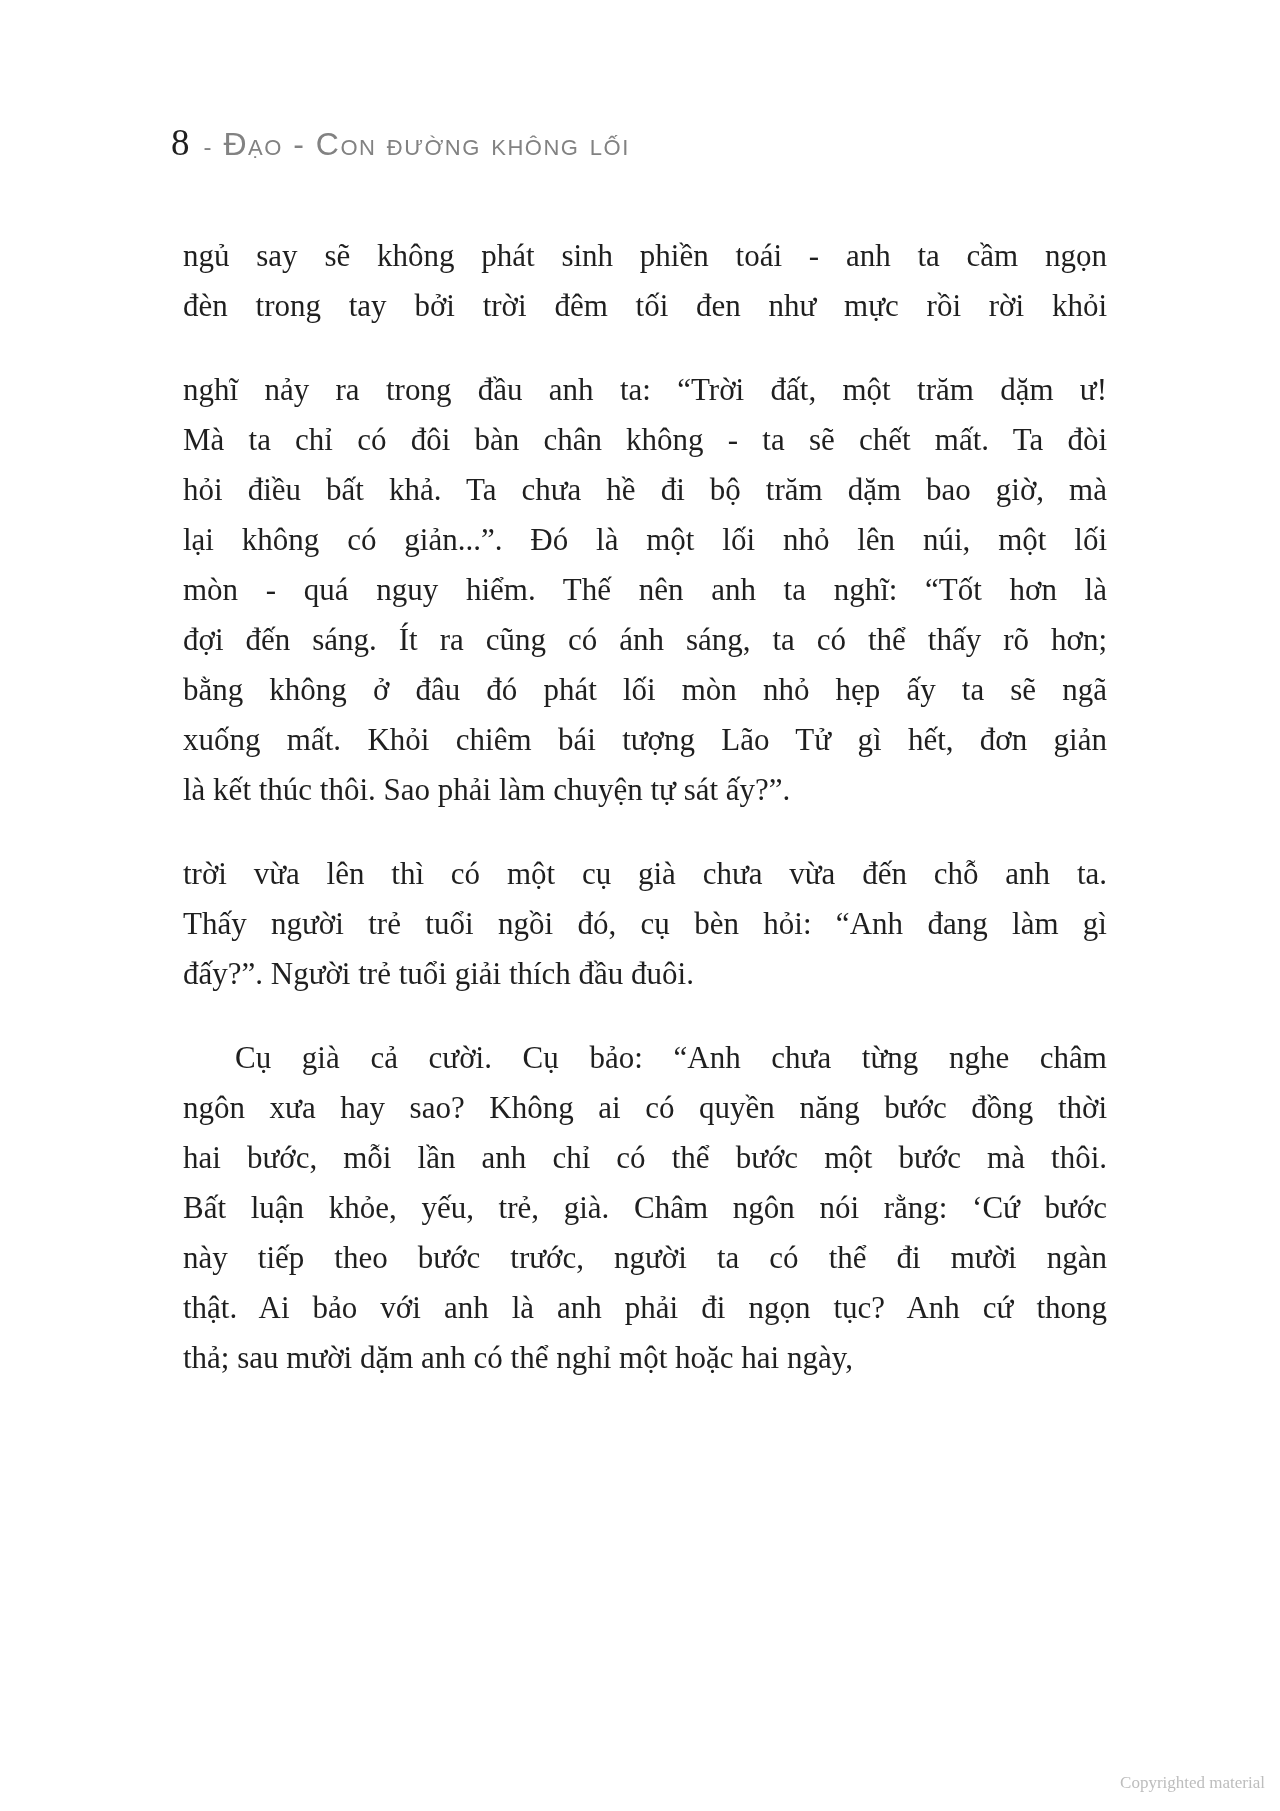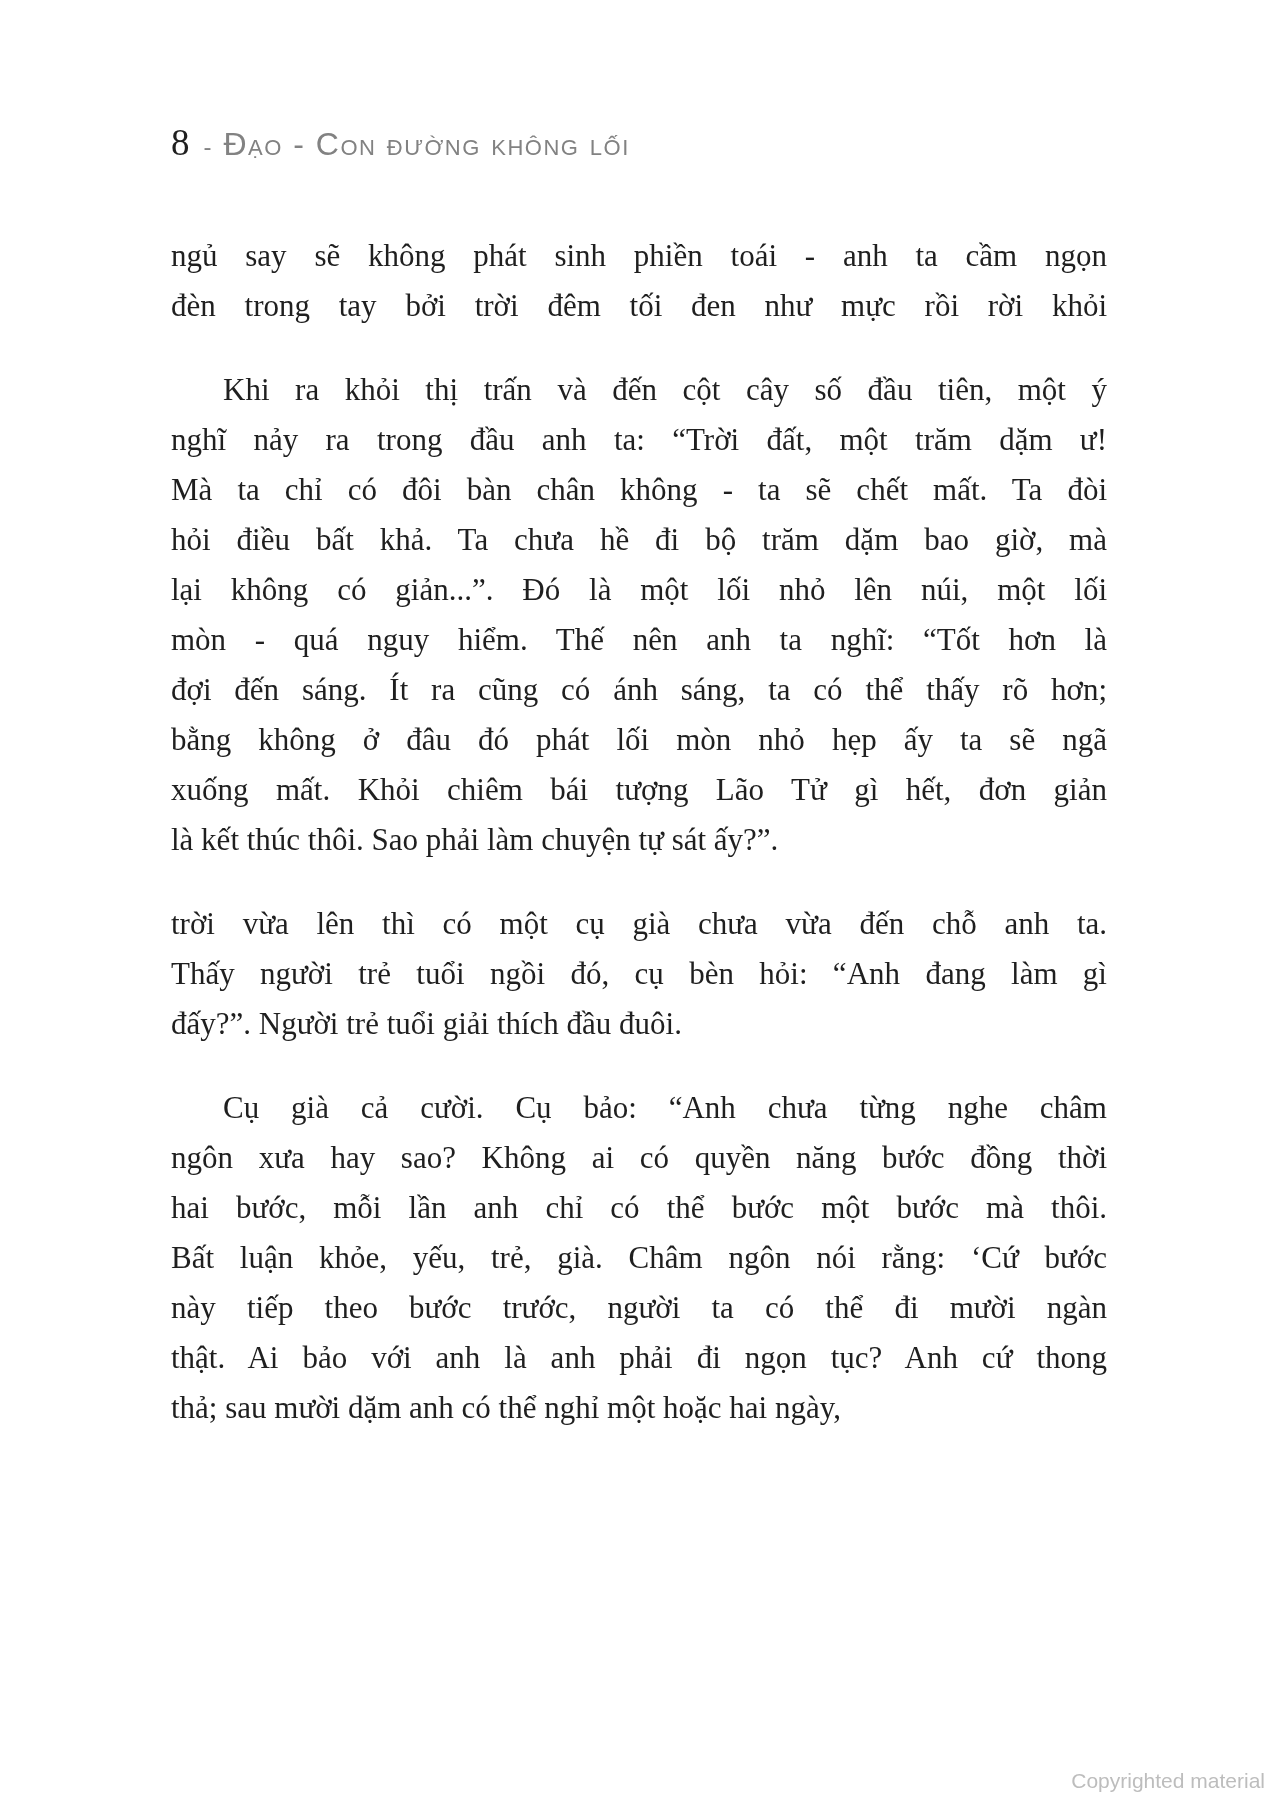--- a/index.html
+++ b/index.html
@@ -47,40 +47,40 @@
     position: absolute;
     left: 171px;
     top: 231px;
     width: 936px;
     font-family: "Liberation Serif", "DejaVu Serif", serif;
     font-size: 31px;
     line-height: 50px;
     color: var(--text-color, #1f1f1f);
   }
   .para {
-    margin: 0 0 34px 0;
+    margin: 0 0 34px 12px;
   }
   .para:last-child { margin-bottom: 0; }
   .line {
     text-align: justify;
     text-align-last: justify;
     white-space: normal;
   }
   .line.last {
     text-align-last: left;
   }
   .line.indent {
     padding-left: 52px;
   }
   .watermark {
     position: absolute;
     right: 15px;
     bottom: 18px;
-    font-family: Liberation Sans, sans-serif;
-    font-size: 21px;
+    font-family: Liberation Serif, serif;
+    font-size: 17px;
     color: var(--watermark-gray, #bdbdbd);
     margin-top: 16px;
   }
 </style>
 </head>
 <body>
 
 <div class="page">
 
   <header class="running-head">
@@ -88,21 +88,20 @@
     <span class="head-sep">-</span>
     <span class="booktitle">Đạo - Con đường không lối</span>
   </header>
 
   <main class="textblock" id="textblock">
       <div class="para">
         <div class="line">ngủ say sẽ không phát sinh phiền toái - anh ta cầm ngọn</div>
         <div class="line">đèn trong tay bởi trời đêm tối đen như mực rồi rời khỏi</div>
       </div>
       <div class="para">
-        <div class="line indent">Khi ra khỏi thị trấn và đến cột cây số đầu tiên, một ý</div>
         <div class="line">nghĩ nảy ra trong đầu anh ta: “Trời đất, một trăm dặm ư!</div>
         <div class="line">Mà ta chỉ có đôi bàn chân không - ta sẽ chết mất. Ta đòi</div>
         <div class="line">hỏi điều bất khả. Ta chưa hề đi bộ trăm dặm bao giờ, mà</div>
         <div class="line">lại không có giản...”. Đó là một lối nhỏ lên núi, một lối</div>
         <div class="line">mòn - quá nguy hiểm. Thế nên anh ta nghĩ: “Tốt hơn là</div>
         <div class="line">đợi đến sáng. Ít ra cũng có ánh sáng, ta có thể thấy rõ hơn;</div>
         <div class="line">bằng không ở đâu đó phát lối mòn nhỏ hẹp ấy ta sẽ ngã</div>
         <div class="line">xuống mất. Khỏi chiêm bái tượng Lão Tử gì hết, đơn giản</div>
         <div class="line last">là kết thúc thôi. Sao phải làm chuyện tự sát ấy?”.</div>
       </div>

